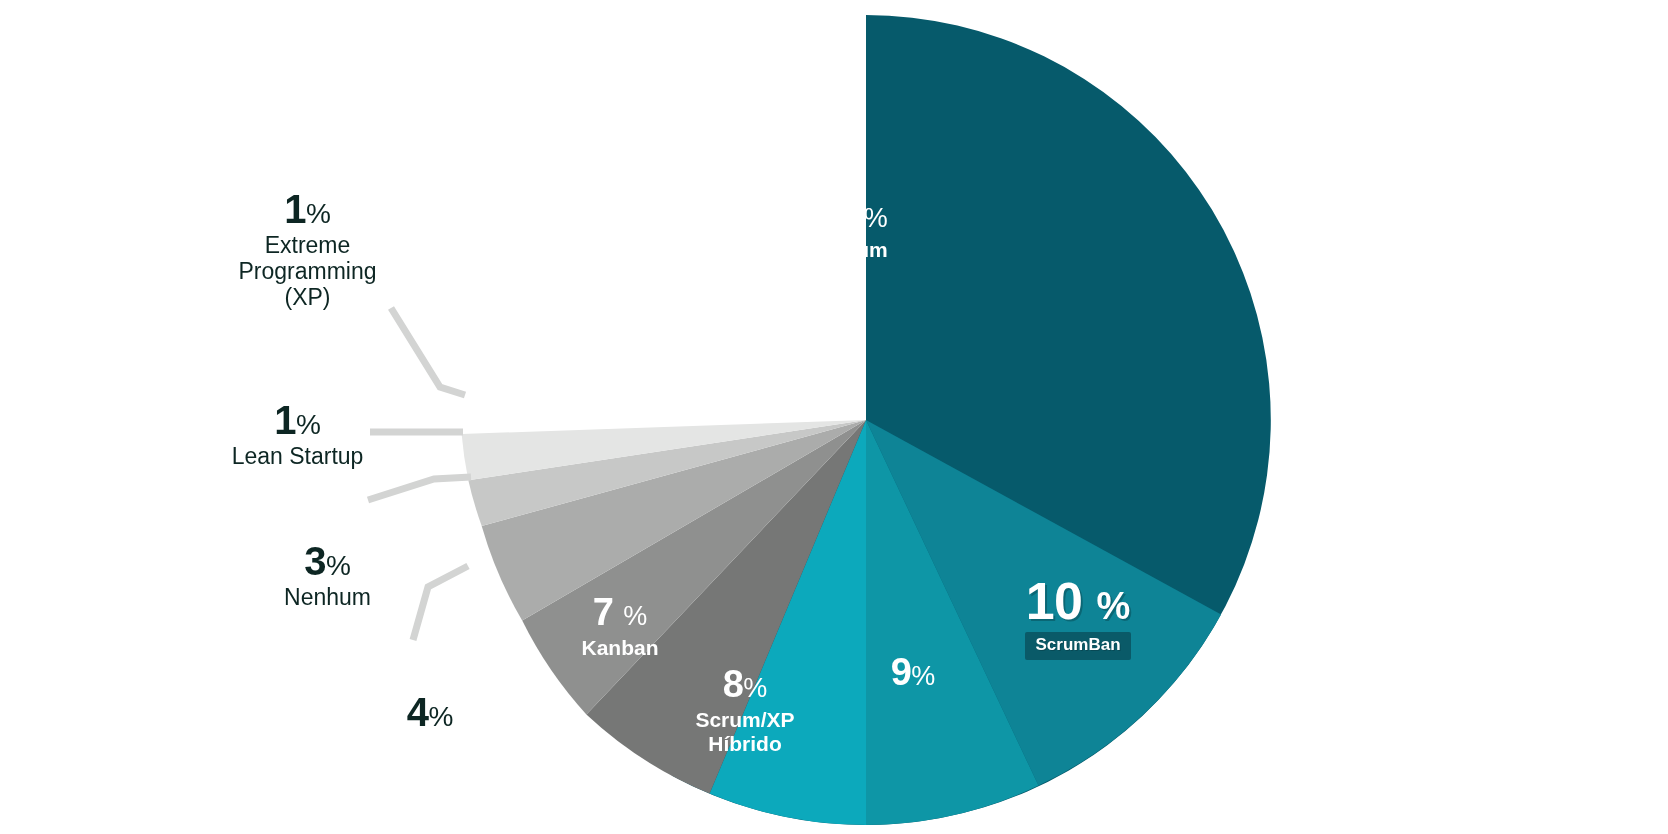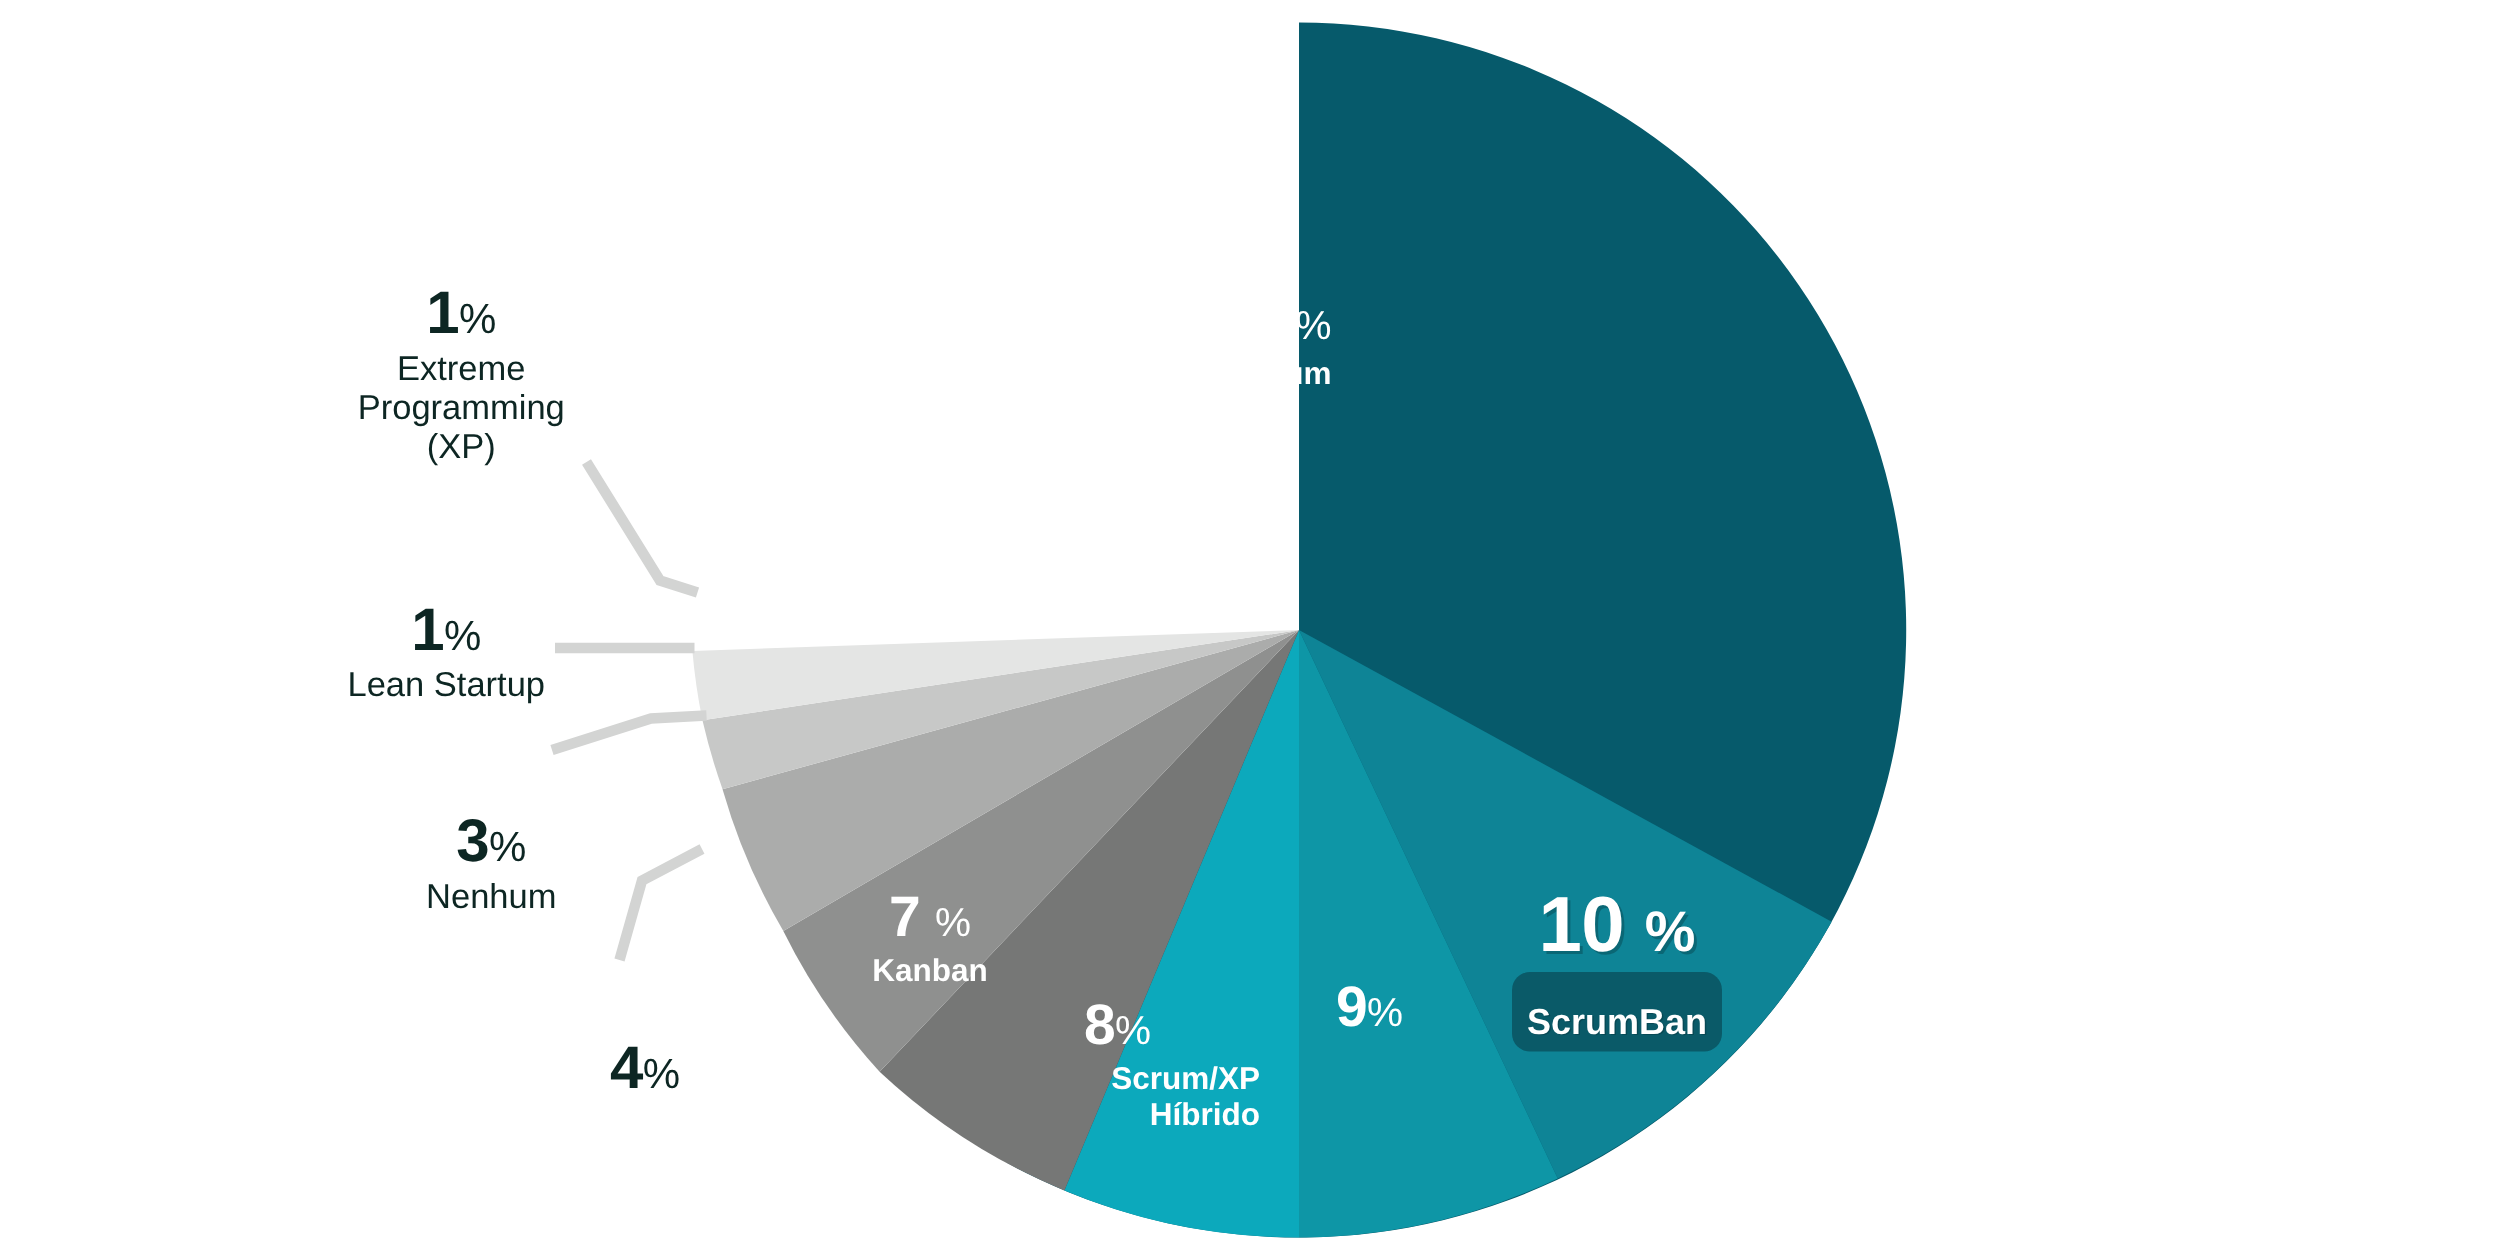--- a/index.html
+++ b/index.html
@@ -84,33 +84,32 @@
     line-height: 1.15;
     display: block;
     white-space: normal;
   }
 
   
   .inlabel.emph .pct {
     font-size: 52px;
     font-weight: 700;
     text-shadow: 2px 2px 0 rgba(0,0,0,0.22);
-    margin-top: 16px;
   }
   .inlabel.emph .pct .sign {
     font-size: 38px;
     font-weight: 700;
   }
   .inlabel.emph .name {
-    font-size: 24px;
+    font-size: 17px;
     font-weight: 700;
     background: #0A5A68;
     display: inline-block;
-    padding: 20px 10px 5px 10px;
-    border-radius: 12px;
+    padding: 3px 10px 5px 10px;
+    border-radius: 2px;
     white-space: nowrap;
     text-shadow: 1px 1px 0 rgba(0,0,0,0.18);
   }
 </style>
 </head>
 <body>
 
 <div id="stage">
 
   <svg id="chart-svg" viewBox="0 0 1668 834">
@@ -173,21 +172,21 @@
     <span class="pct"><span>10</span> <span class="sign">%</span></span>
     <span class="name">ScrumBan</span>
   </div>
 
   <div class="inlabel" style="left:913px; top:653px; width:230px; margin-left:-115px;">
     <span class="pct"><span>9</span><span class="sign">%</span></span>
   </div>
 
   <div class="inlabel" style="left:745px; top:665px; width:190px; margin-left:-95px;">
     <span class="pct"><span>8</span><span class="sign">%</span></span>
-    <span class="name" style="white-space:pre-line;text-align:right;">Scrum/XP
+    <span class="name" style="white-space:pre-line;">Scrum/XP
 Híbrido</span>
   </div>
 
   <div class="inlabel" style="left:620px; top:593px; width:170px; margin-left:-85px;">
     <span class="pct"><span>7</span> <span class="sign">%</span></span>
     <span class="name">Kanban</span>
   </div>
 
 </div>
 

